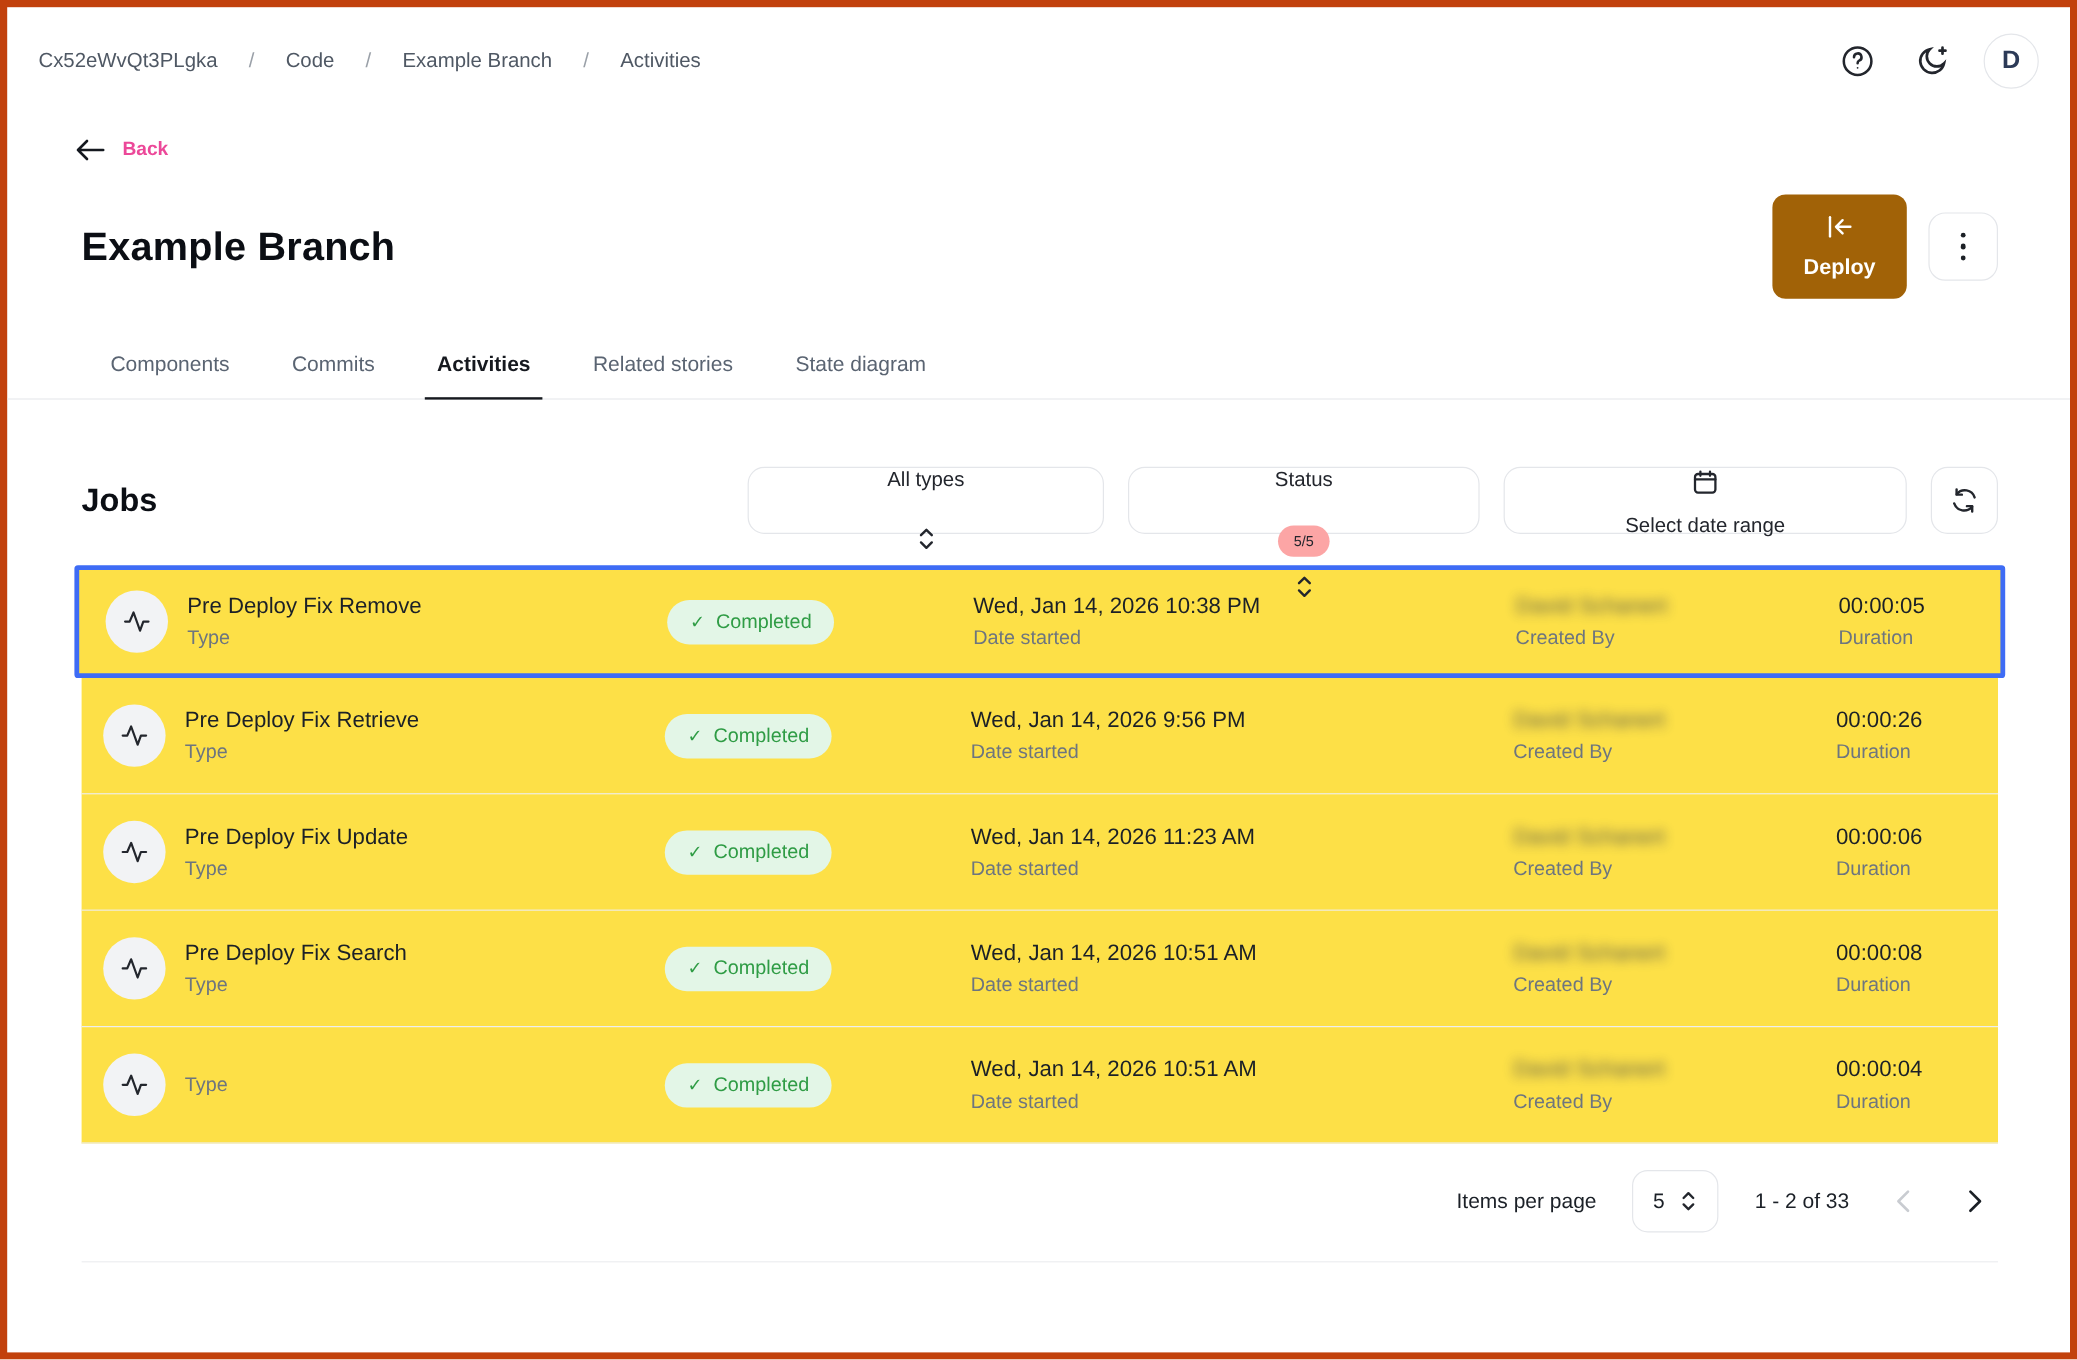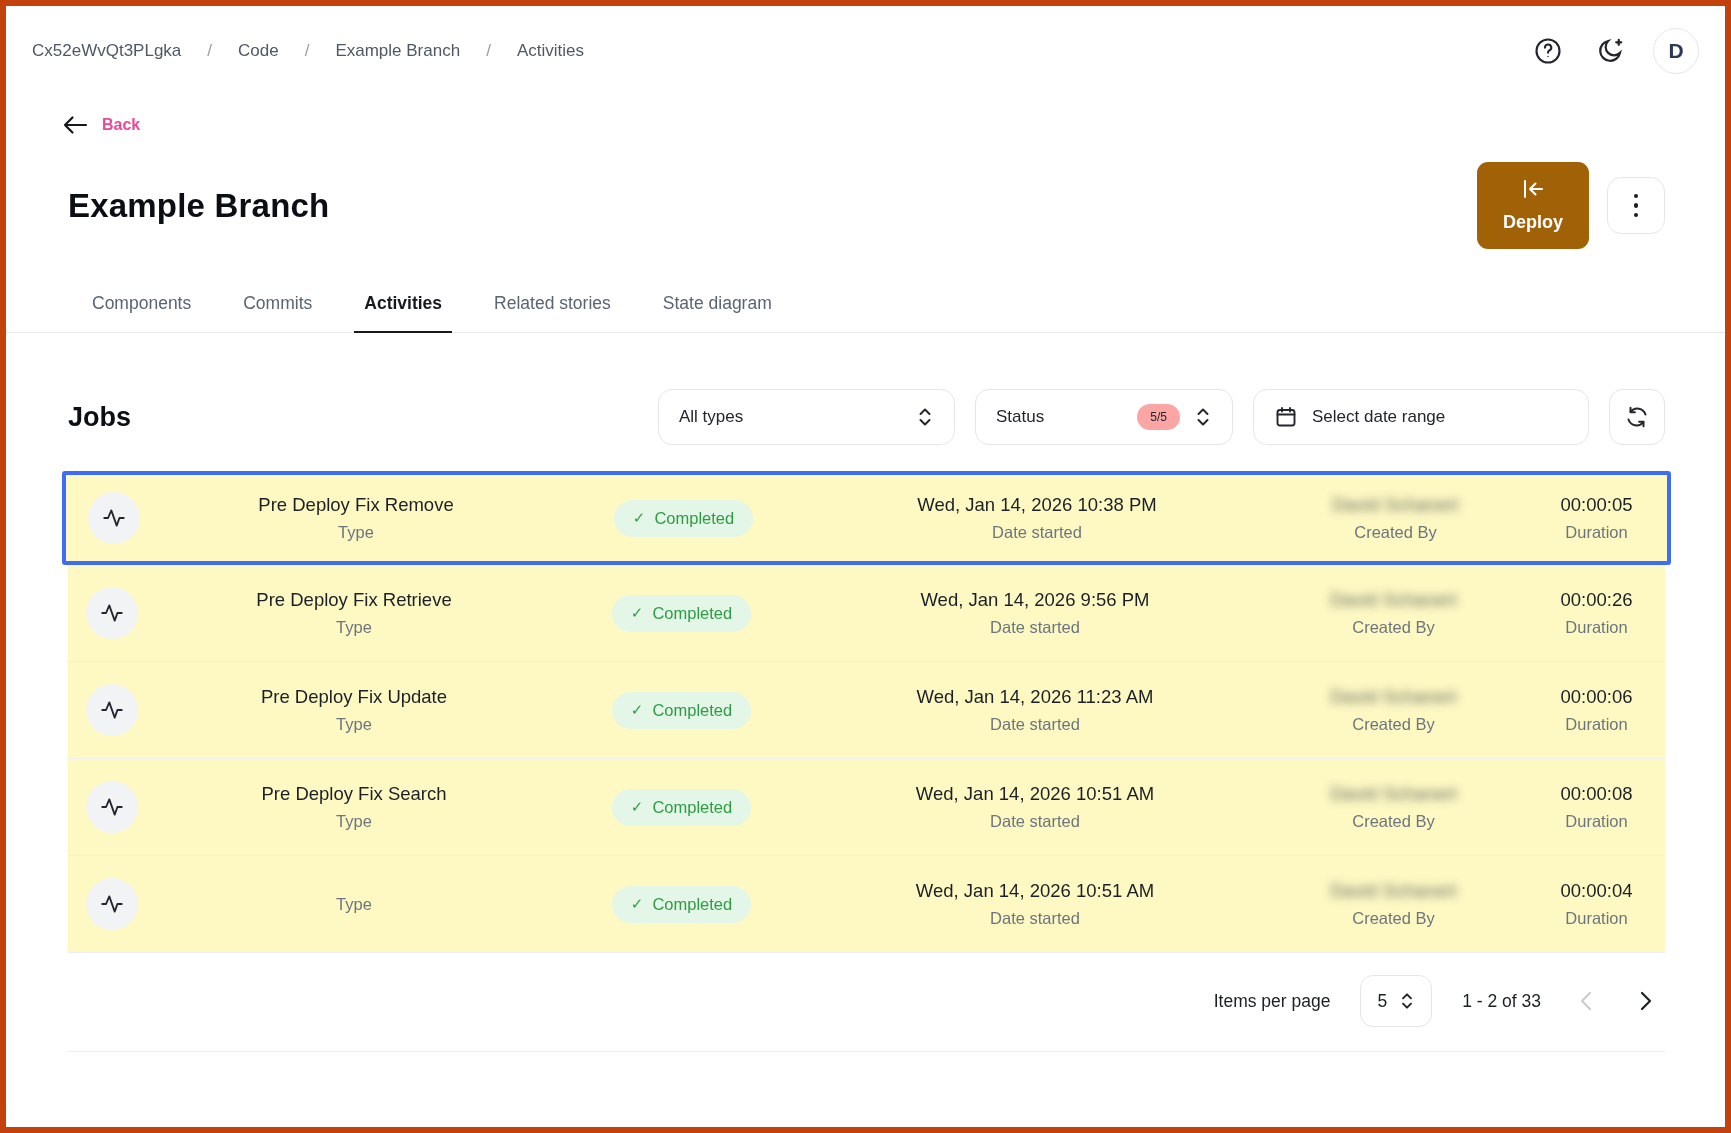--- a/index.html
+++ b/index.html
@@ -71,47 +71,46 @@
   .jobs-header{
     display:flex; align-items:center; justify-content:space-between;
     padding:56px 60px 0 62px;
     text-align:center;
   }
   .jobs-title{ font-size:27px; font-weight:700; color:#0b0e14; }
   .filters{ display:flex; align-items:center; gap:20px; }
   .filter-box{
     display:flex; align-items:center; gap:14px;
     height:56px; border:1px solid #e4e6ea; border-radius:14px;
-    background:#fff; padding:0 20px; cursor:pointer; font-size:17px; color:#23262d;
+    background:#fff; padding:0 20px; cursor:pointer; font-size:17px; color:#23262d;flex-direction:column;
   }
   .filter-box .spacer{ flex:1; }
   .filter-type{ width:297px; }
-  .filter-status{ width:258px; }
+  .filter-status{ width:293px; }
   .filter-date{ width:336px; }
   .count-pill{
     background:#fca5a5; border-radius:999px; padding:6px 13px;
     font-size:12px; color:#23262d;
   }
   .refresh-btn{
     width:56px; height:56px; border:1px solid #e4e6ea; border-radius:14px;
     background:#fff; display:flex; align-items:center; justify-content:center; cursor:pointer;
   }
 
   
   .jobs-table{ margin:26px 60px 0 62px; }
   .job-row{
     display:grid;
     grid-template-columns:84px 400px 255px 452px 265px 1fr;
     align-items:center;
     min-height:97px;
     border-bottom:1px solid #edeef1;
-    background:#fef9c3;
+    background:#fde047;
     padding:0 2px;
     cursor:pointer;
-    text-align:center;
   }
   .job-row.highlighted{
     border:4px solid #3e6cf5;
     border-radius:3px;
     min-height:94px;
     margin:0 -6px;
     padding:0 6px;
   }
   .row-icon{
     width:52px; height:52px; border-radius:50%; background:#f2f3f5;

